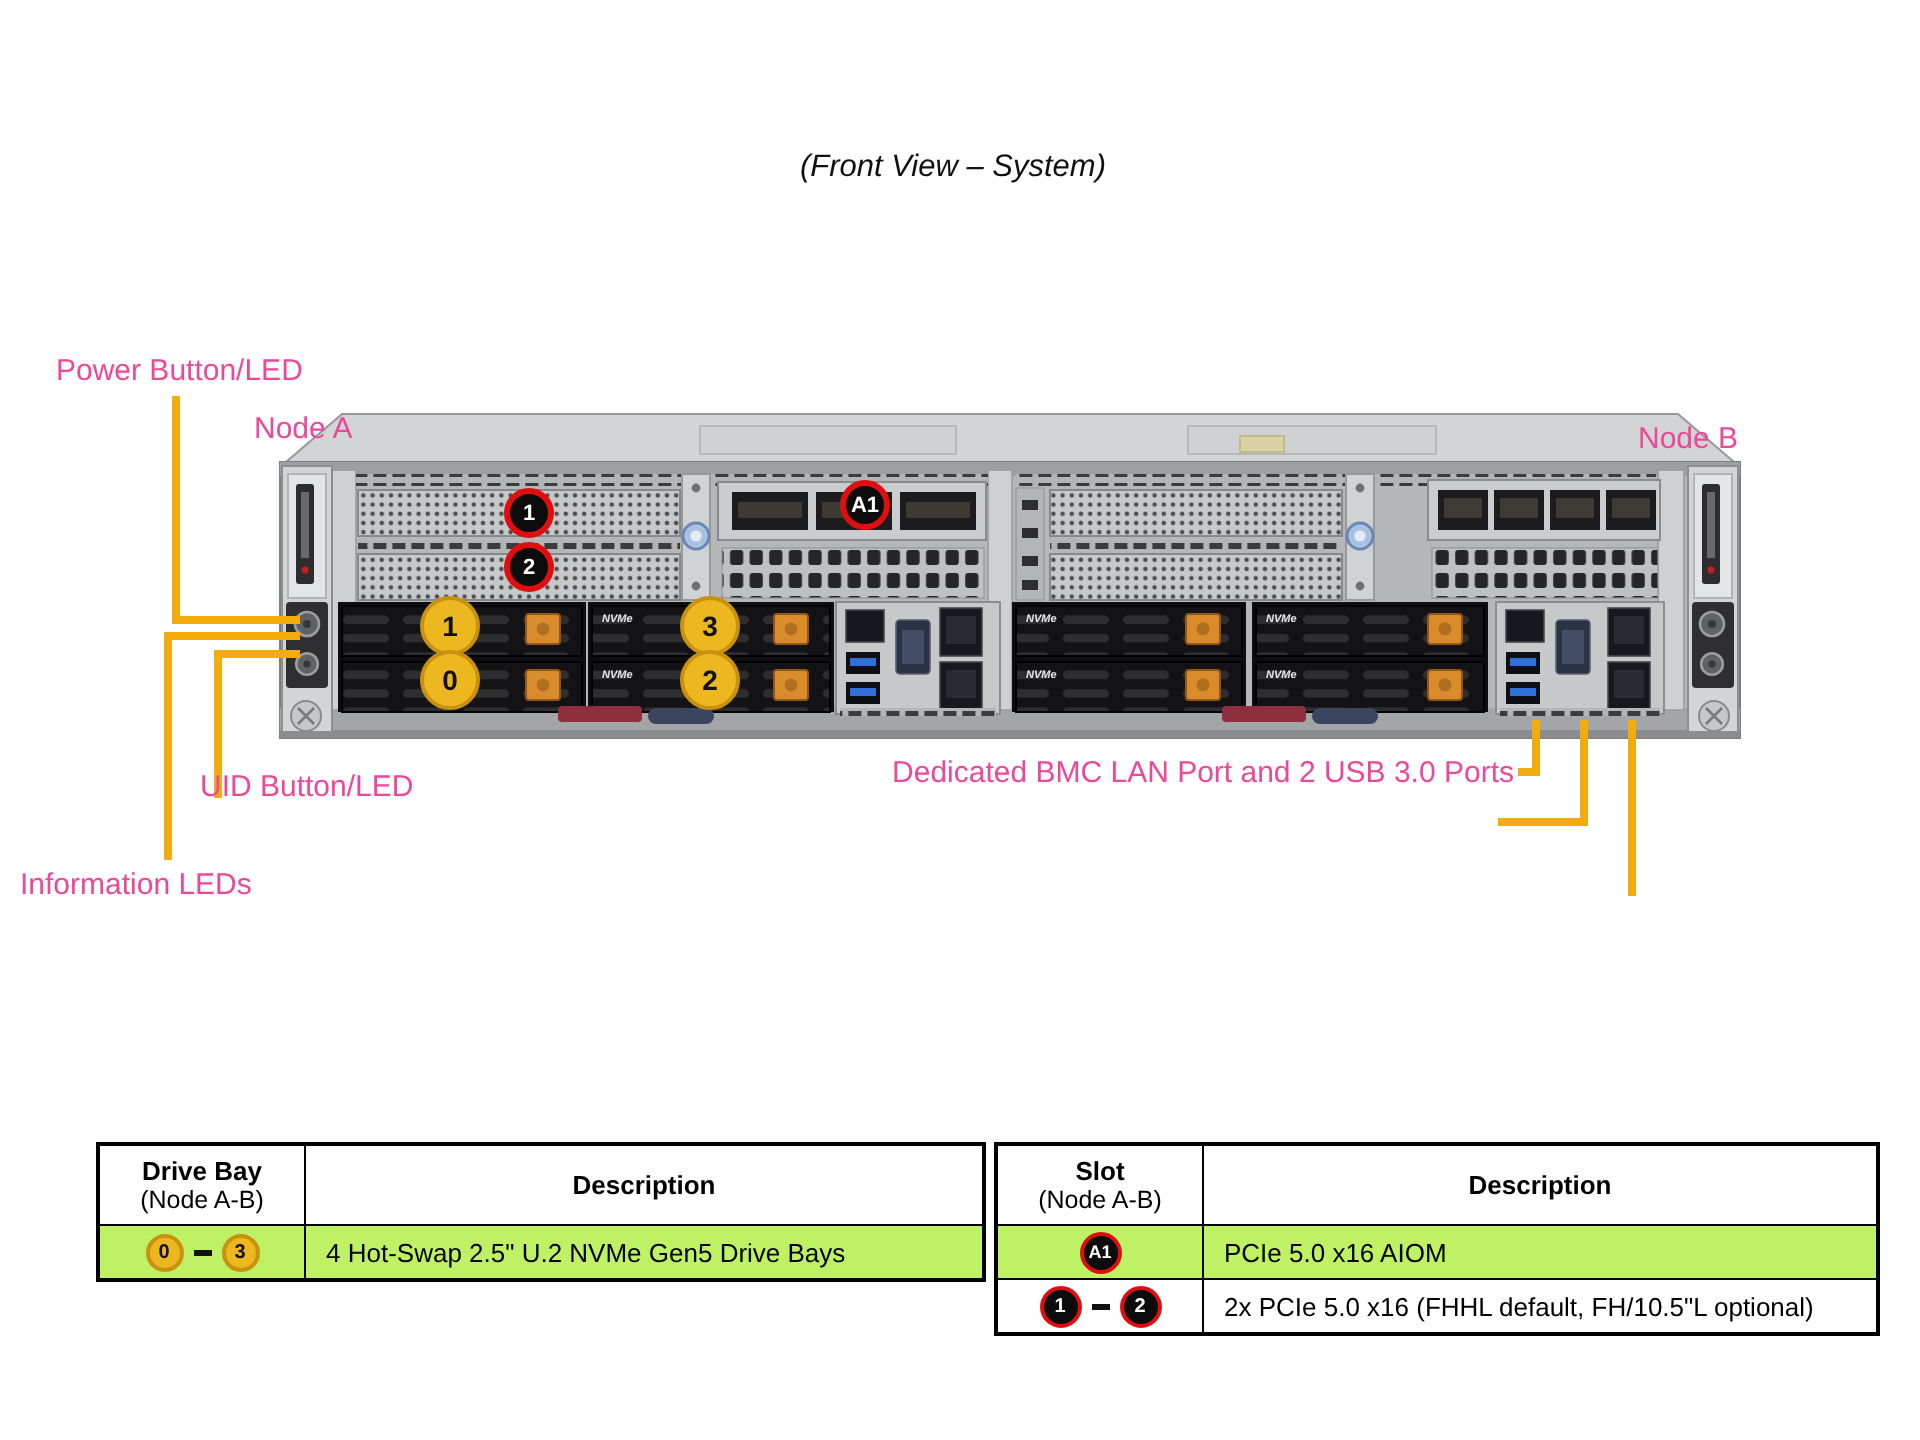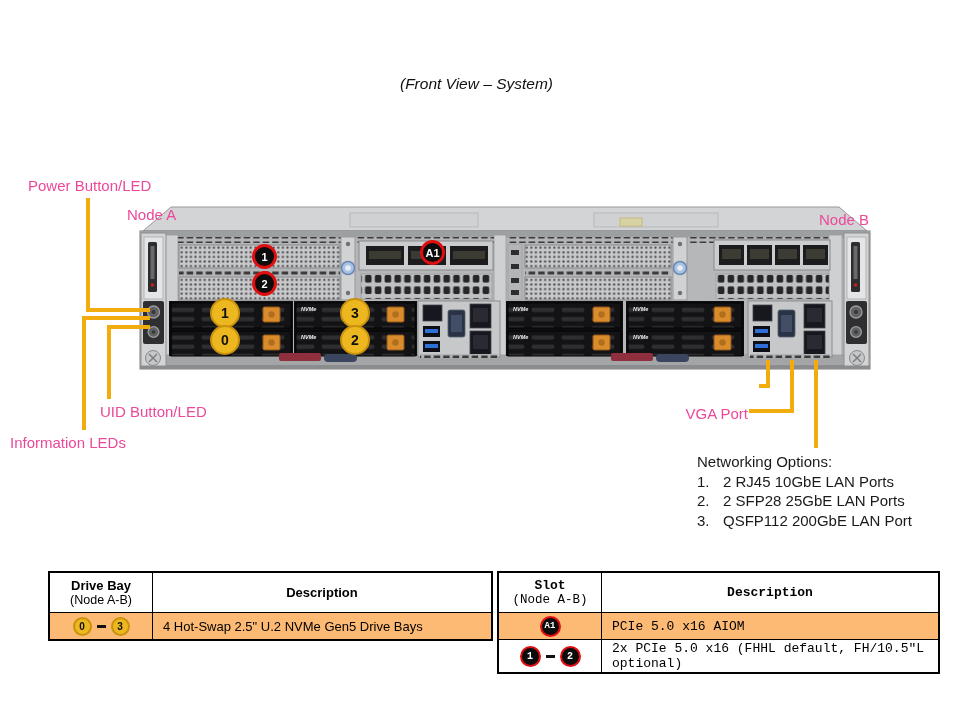--- a/index.html
+++ b/index.html
@@ -10,21 +10,21 @@
   .title {
     position:absolute; left:0; right:0; top:75px; text-align:center;
     font-size:15.5px; font-style:italic; color:#111;
   }
   .lbl { position:absolute; font-size:15px; color:#ec4899; white-space:nowrap; }
   .lbl-power { left:28px;  top:177px; }
   .lbl-node-a { left:127px; top:206px; }
   .lbl-node-b { left:819px; top:211px; }
   .lbl-bmc  { left:357px; top:378px; width:400px; text-align:right; }
   .lbl-vga  { left:548px; top:405px; width:200px; text-align:right; }
-  .lbl-uid  { left:100px; top:403px; }
+  .lbl-uid  { left:100px; top:385px; }
   .lbl-info { left:10px;  top:434px; }
   .net { position:absolute; left:697px; top:452px; font-size:15px; line-height:19.5px; }
   .net-row { display:flex; }
   .net-num { width:26px; flex:0 0 26px; }
   .cline { position:absolute; background:#F2AC0E; }
   .chassis { position:absolute; left:138px; top:204px; }
 
   .marker {
     position:absolute; border-radius:50%; display:flex;
     align-items:center; justify-content:center; font-weight:bold;
@@ -41,21 +41,21 @@
 
   .tbl { position:absolute; border-collapse:collapse; font-size:13px; color:#000; background:#fff; }
   .tbl td { border:1.5px solid #000; vertical-align:middle; }
   .tbl .hdr { height:37px; text-align:center; }
   .hdr-b { font-weight:bold; font-size:13px; }
   .hdr-s { font-size:12.5px; }
   .c1 { width:100px; text-align:center;margin-top:14px; }
   .c1L { width:327px; }
   .c1R { width:325px; }
   .cell-desc { padding-left:10px; height:24px; }
-  .row-gray td { background:#fdba74; }
+  .row-gray td { background:#bef264; }
   .tmark {
     display:inline-flex; border-radius:50%; align-items:center; justify-content:center;
     font-weight:bold; vertical-align:middle; box-sizing:border-box;
   }
   .tm-y { width:19px; height:19px; background:#EDB71F; border:2px solid #C9920E; color:#111; font-size:10px; }
   .tm-r { width:21px; height:21px; background:#0c0c0c; border:2.5px solid #E10E10; color:#fff; font-size:9px; }
   .tdash { display:inline-block; width:9px; height:3px; background:#111; margin:0 5px; vertical-align:middle; }
 </style>
 </head>
 <body>
@@ -285,59 +285,44 @@
   <div class="marker m-red" style="left:252px; top:271px;">2</div>
   <div class="marker m-red" style="left:420px; top:240px;">A1</div>
   <div class="marker m-yel" style="left:210px; top:298px;">1</div>
   <div class="marker m-yel" style="left:210px; top:325px;">0</div>
   <div class="marker m-yel" style="left:340px; top:298px;">3</div>
   <div class="marker m-yel" style="left:340px; top:325px;">2</div>
 
   <div class="lbl lbl-power">Power Button/LED</div>
   <div class="lbl lbl-node-a">Node A</div>
   <div class="lbl lbl-node-b">Node B</div>
-  <div class="lbl lbl-vga">VGA Port</div>
+  <div class="lbl lbl-bmc">Dedicated BMC LAN Port and 2 USB 3.0 Ports</div>
   <div class="lbl lbl-uid">UID Button/LED</div>
   <div class="lbl lbl-info">Information LEDs</div>
 
-  <div class="net">
-    <div>Networking Options:</div>
-    <div class="net-row">
-      <span class="net-num">1.</span>
-      <span>2 RJ45 10GbE LAN Ports</span>
-    </div>
-    <div class="net-row">
-      <span class="net-num">2.</span>
-      <span>2 SFP28 25GbE LAN Ports</span>
-    </div>
-    <div class="net-row">
-      <span class="net-num">3.</span>
-      <span>QSFP112 200GbE LAN Port</span>
-    </div>
-  </div>
 
   <table class="tbl" style="left:48px; top:571px; border:2px solid #000;">
     <tbody>
         <tr>
       <td class="hdr c1">
         <div class="hdr-b">Drive Bay</div>
         <div class="hdr-s">(Node A-B)</div>
       </td>
       <td class="hdr c1L hdr-b">Description</td>
     </tr>
     <tr class="row-gray">
       <td class="c1">
         <span class="tmark tm-y">0</span><span class="tdash"></span><span class="tmark tm-y">3</span>
       </td>
       <td class="c1L cell-desc">4 Hot-Swap 2.5" U.2 NVMe Gen5 Drive Bays</td>
     </tr>
   </tbody>
     </table>
 
-  <table class="tbl" style="left:497px; top:571px; border:2px solid #000;font-family:Liberation Mono, monospace;">
+  <table class="tbl" style="left:497px; top:571px; border:2px solid #000;">
     <tbody>
         <tr>
       <td class="hdr c1">
         <div class="hdr-b">Slot</div>
         <div class="hdr-s">(Node A-B)</div>
       </td>
       <td class="hdr c1R hdr-b">Description</td>
     </tr>
     <tr class="row-gray">
       <td class="c1">

